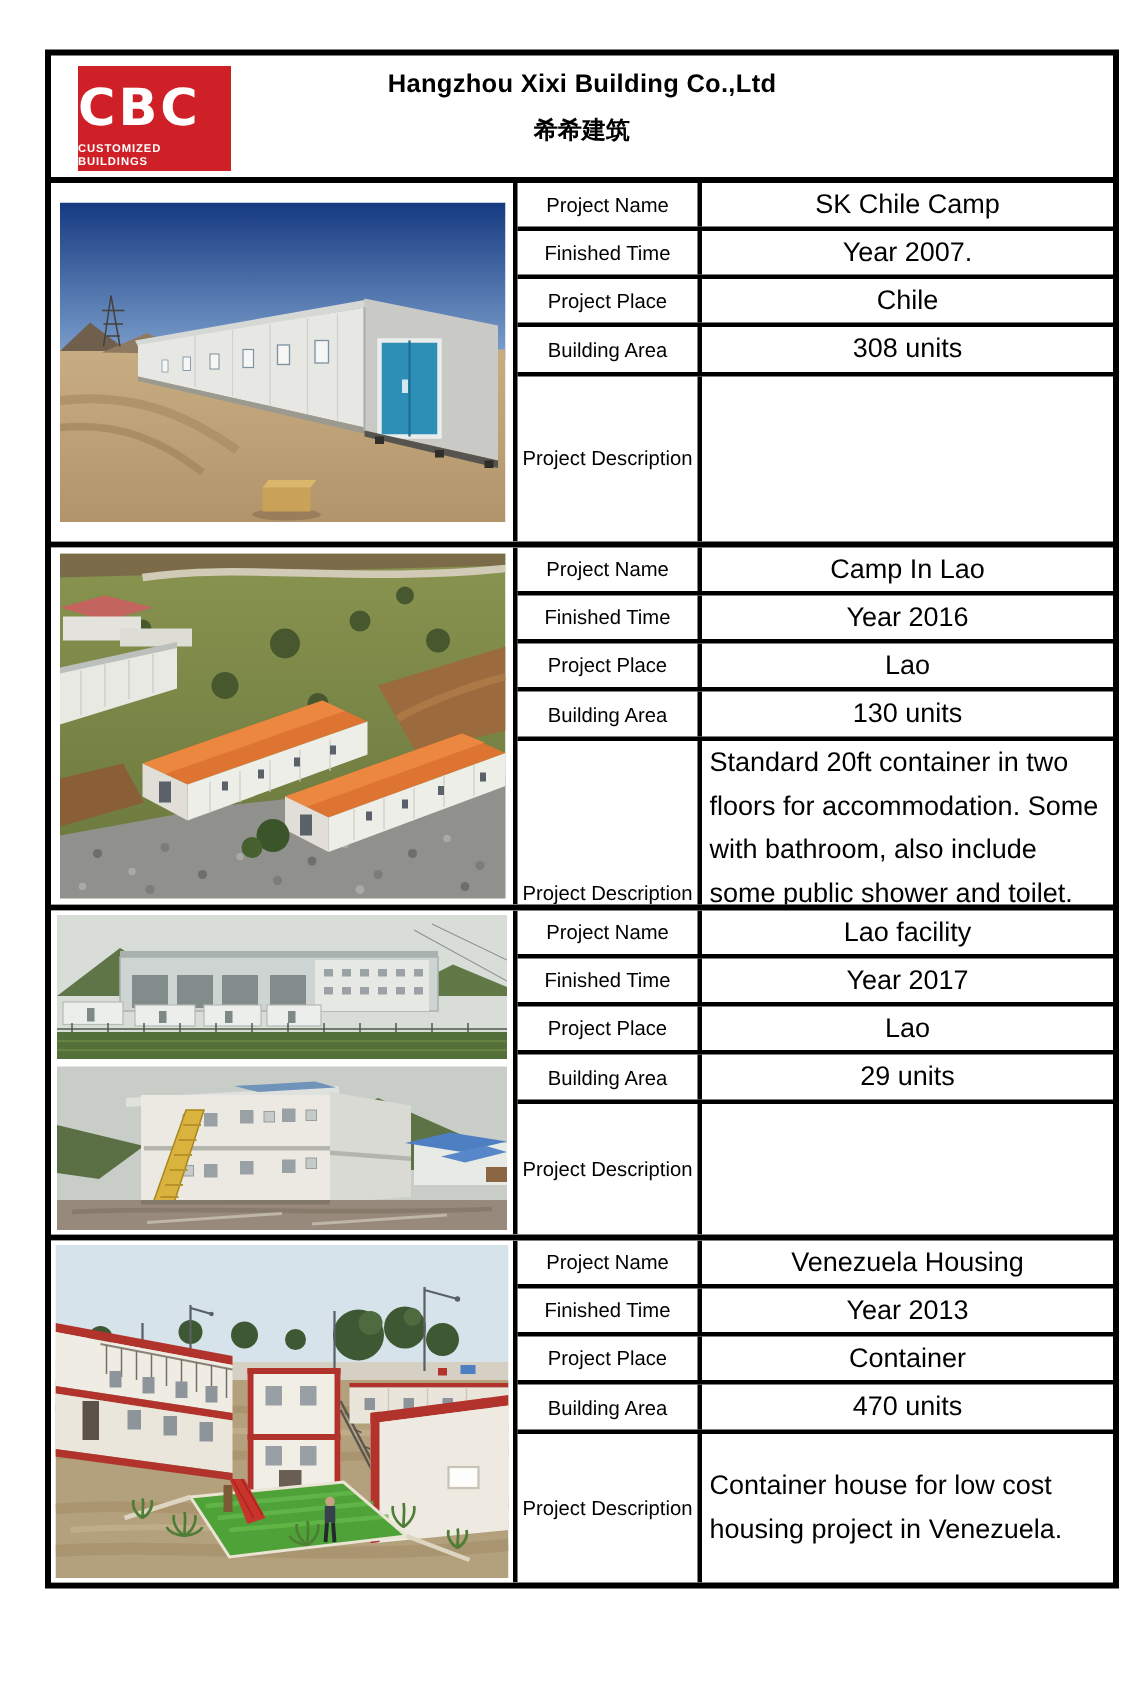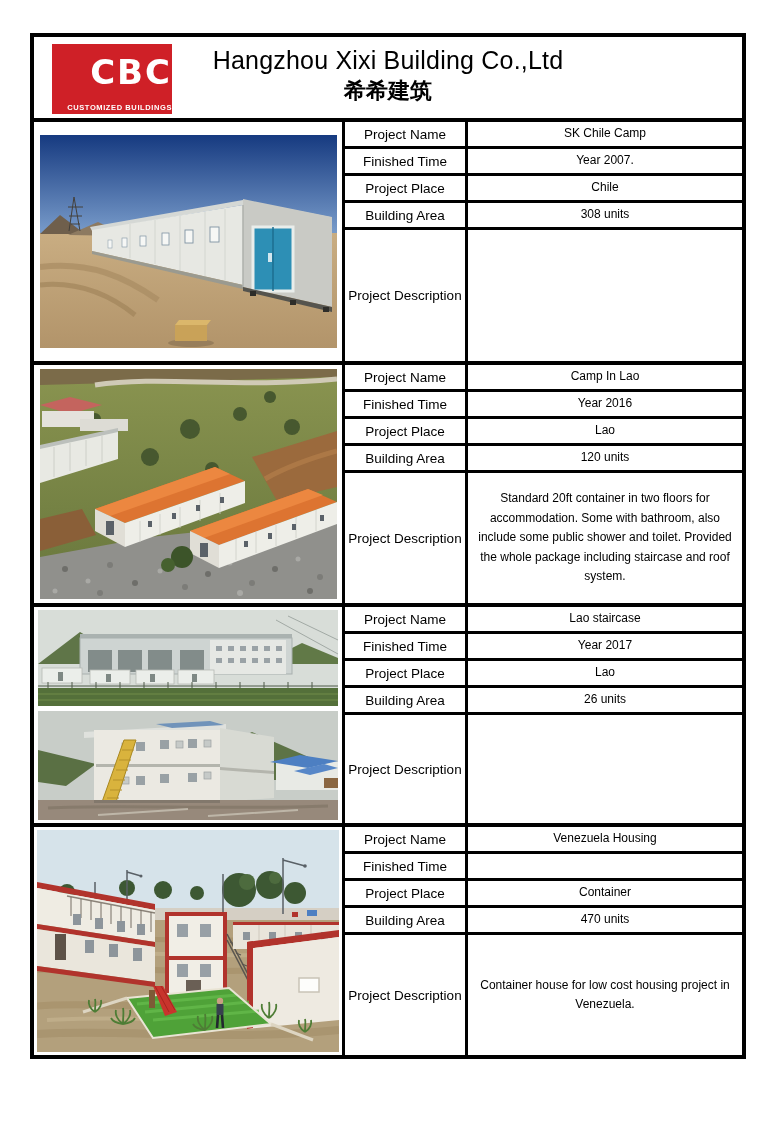--- a/index.html
+++ b/index.html
@@ -4,46 +4,46 @@
 <style>
   * { margin:0; padding:0; box-sizing:border-box; }
   html,body { width:764px; height:1121px; background:#ffffff;
               font-family:"Liberation Sans", sans-serif; color:#000; }
   .page { position:relative; width:764px; height:1121px; background:#fff; overflow:hidden; }
   .doc { position:absolute; left:30px; top:33px; width:716px; height:1026px;
          border:4px solid #000; background:#fff; display:flex; flex-direction:column; }
 
   
   .header { position:relative; height:85px; flex:0 0 85px; border-bottom:4px solid #000; }
-  .logo { position:absolute; left:18px; top:7px; width:120px; height:70px;
-          background:#cf2027; color:#fff; text-align:right; }
+  .logo { position:absolute; left:18px; top:7px; width:102px; height:70px;
+          background:#cf2027; color:#fff; text-align:left; }
   .logo-acronym { font-size:34px; font-weight:bold; letter-spacing:2px; margin-top:8px;
                   font-family:"DejaVu Sans", sans-serif; }
   .logo-tagline { position:absolute; bottom:2px; left:0; right:0;
                   font-size:7.5px; font-weight:bold; letter-spacing:0.6px; }
   .titles { text-align:center; padding-top:9px; }
-  .title-en { font-size:25px; font-weight:normal; letter-spacing:0.2px; }
-  .title-zh { font-size:22px; font-weight:bold; margin-top:1px; }
+  .title-en { font-size:17px; font-weight:bold; letter-spacing:0.2px; }
+  .title-zh { font-size:16px; font-weight:bold; margin-top:11px; }
 
   
   .section { display:flex; border-bottom:4px solid #000; overflow:hidden; }
   .s1 { flex:0 0 243px; }
   .s2 { flex:0 0 242px; }
   .s3 { flex:0 0 220px; }
   .s4 { flex:1 1 auto; border-bottom:none; }
   .photo-cell { flex:0 0 311px; border-right:3px solid #000; background:#fff;
                 display:flex; align-items:center; justify-content:center; }
   .info-col { flex:1 1 auto; display:flex; flex-direction:column;border-radius:28px; }
   .irow { display:flex; flex:0 0 27px; border-bottom:3px solid #000; }
   .irow.desc { flex:1 1 auto; border-bottom:none; }
   .lcell { flex:0 0 123px; border-right:3px solid #000; display:flex;
            align-items:center; justify-content:center; text-align:center;
            font-size:13.5px; padding:0 2px; }
   .vcell { flex:1 1 auto; display:flex; align-items:center; justify-content:center;
-           text-align:center; font-size:12px; padding:0 5px; line-height:1.62; }
+           font-size:18px; padding:0 5px; line-height:1.62; }
   svg { display:block; }
 </style>
 </head>
 <body>
 
 <div class="page">
   <div class="doc">
 
     <div class="header">
       <div class="logo">
@@ -203,21 +203,21 @@
         <div class="irow">
           <div class="lcell">Finished Time</div>
           <div class="vcell">Year 2016</div>
         </div>
         <div class="irow">
           <div class="lcell">Project Place</div>
           <div class="vcell">Lao</div>
         </div>
         <div class="irow">
           <div class="lcell">Building Area</div>
-          <div class="vcell">120 units</div>
+          <div class="vcell">130 units</div>
         </div>
         <div class="irow desc">
           <div class="lcell">Project Description</div>
           <div class="vcell">Standard 20ft container in two floors for accommodation. Some with bathroom, also include some public shower and toilet. Provided the whole package including staircase and roof system.</div>
         </div>
       </div>
     </div>
 
     <div class="section s3">
       <div class="photo-cell">
@@ -289,33 +289,33 @@
           <rect x="286" y="168" width="14" height="10" fill="#8a6742"></rect>
           <rect x="0" y="190" width="300" height="20" fill="#97897b"></rect>
           <path d="M10 198 C 80 194, 180 200, 290 196" stroke="#7d7263" stroke-width="3" fill="none" opacity="0.6"></path>
           <path d="M60 205 L150 199 M170 206 L260 200" stroke="#c8c2b4" stroke-width="2" opacity="0.8"></path>
           <rect x="56" y="190" width="126" height="3" fill="#6e675e" opacity="0.5"></rect>
         </svg>
       </div>
       <div class="info-col">
         <div class="irow">
           <div class="lcell">Project Name</div>
-          <div class="vcell">Lao staircase</div>
+          <div class="vcell">Lao facility</div>
         </div>
         <div class="irow">
           <div class="lcell">Finished Time</div>
           <div class="vcell">Year 2017</div>
         </div>
         <div class="irow">
           <div class="lcell">Project Place</div>
           <div class="vcell">Lao</div>
         </div>
         <div class="irow">
           <div class="lcell">Building Area</div>
-          <div class="vcell">26 units</div>
+          <div class="vcell">29 units</div>
         </div>
         <div class="irow desc">
           <div class="lcell">Project Description</div>
         </div>
       </div>
     </div>
 
     <div class="section s4">
       <div class="photo-cell">
         <svg width="302" height="222" viewBox="0 0 302 222" aria-label="white container houses with red trim around a courtyard lawn with red slide">
@@ -411,20 +411,21 @@
           </g>
         </svg>
       </div>
       <div class="info-col">
         <div class="irow">
           <div class="lcell">Project Name</div>
           <div class="vcell">Venezuela Housing</div>
         </div>
         <div class="irow">
           <div class="lcell">Finished Time</div>
+          <div class="vcell">Year 2013</div>
         </div>
         <div class="irow">
           <div class="lcell">Project Place</div>
           <div class="vcell">Container</div>
         </div>
         <div class="irow">
           <div class="lcell">Building Area</div>
           <div class="vcell">470 units</div>
         </div>
         <div class="irow desc">

